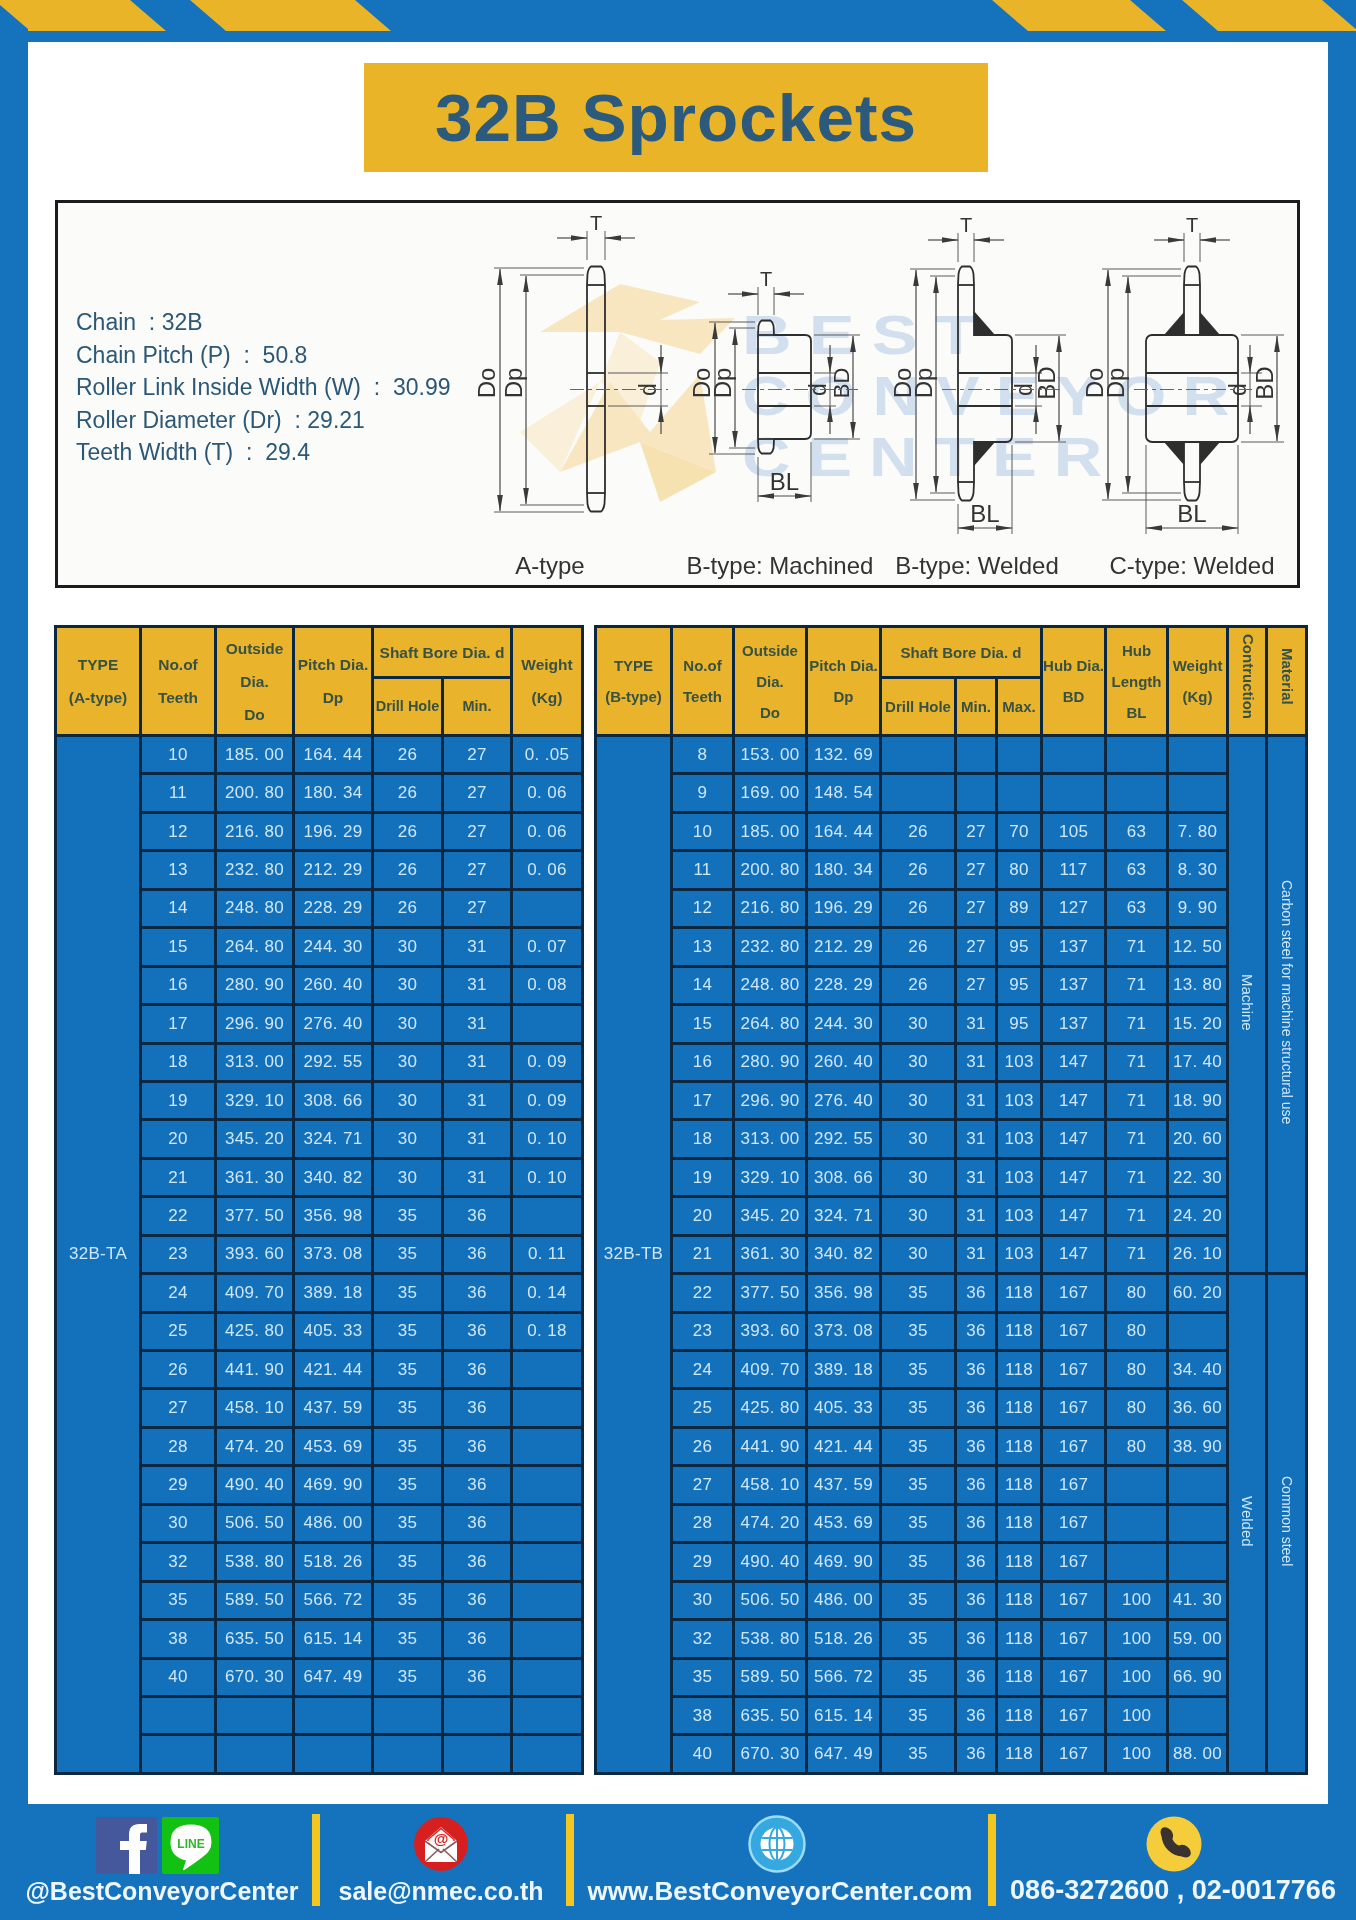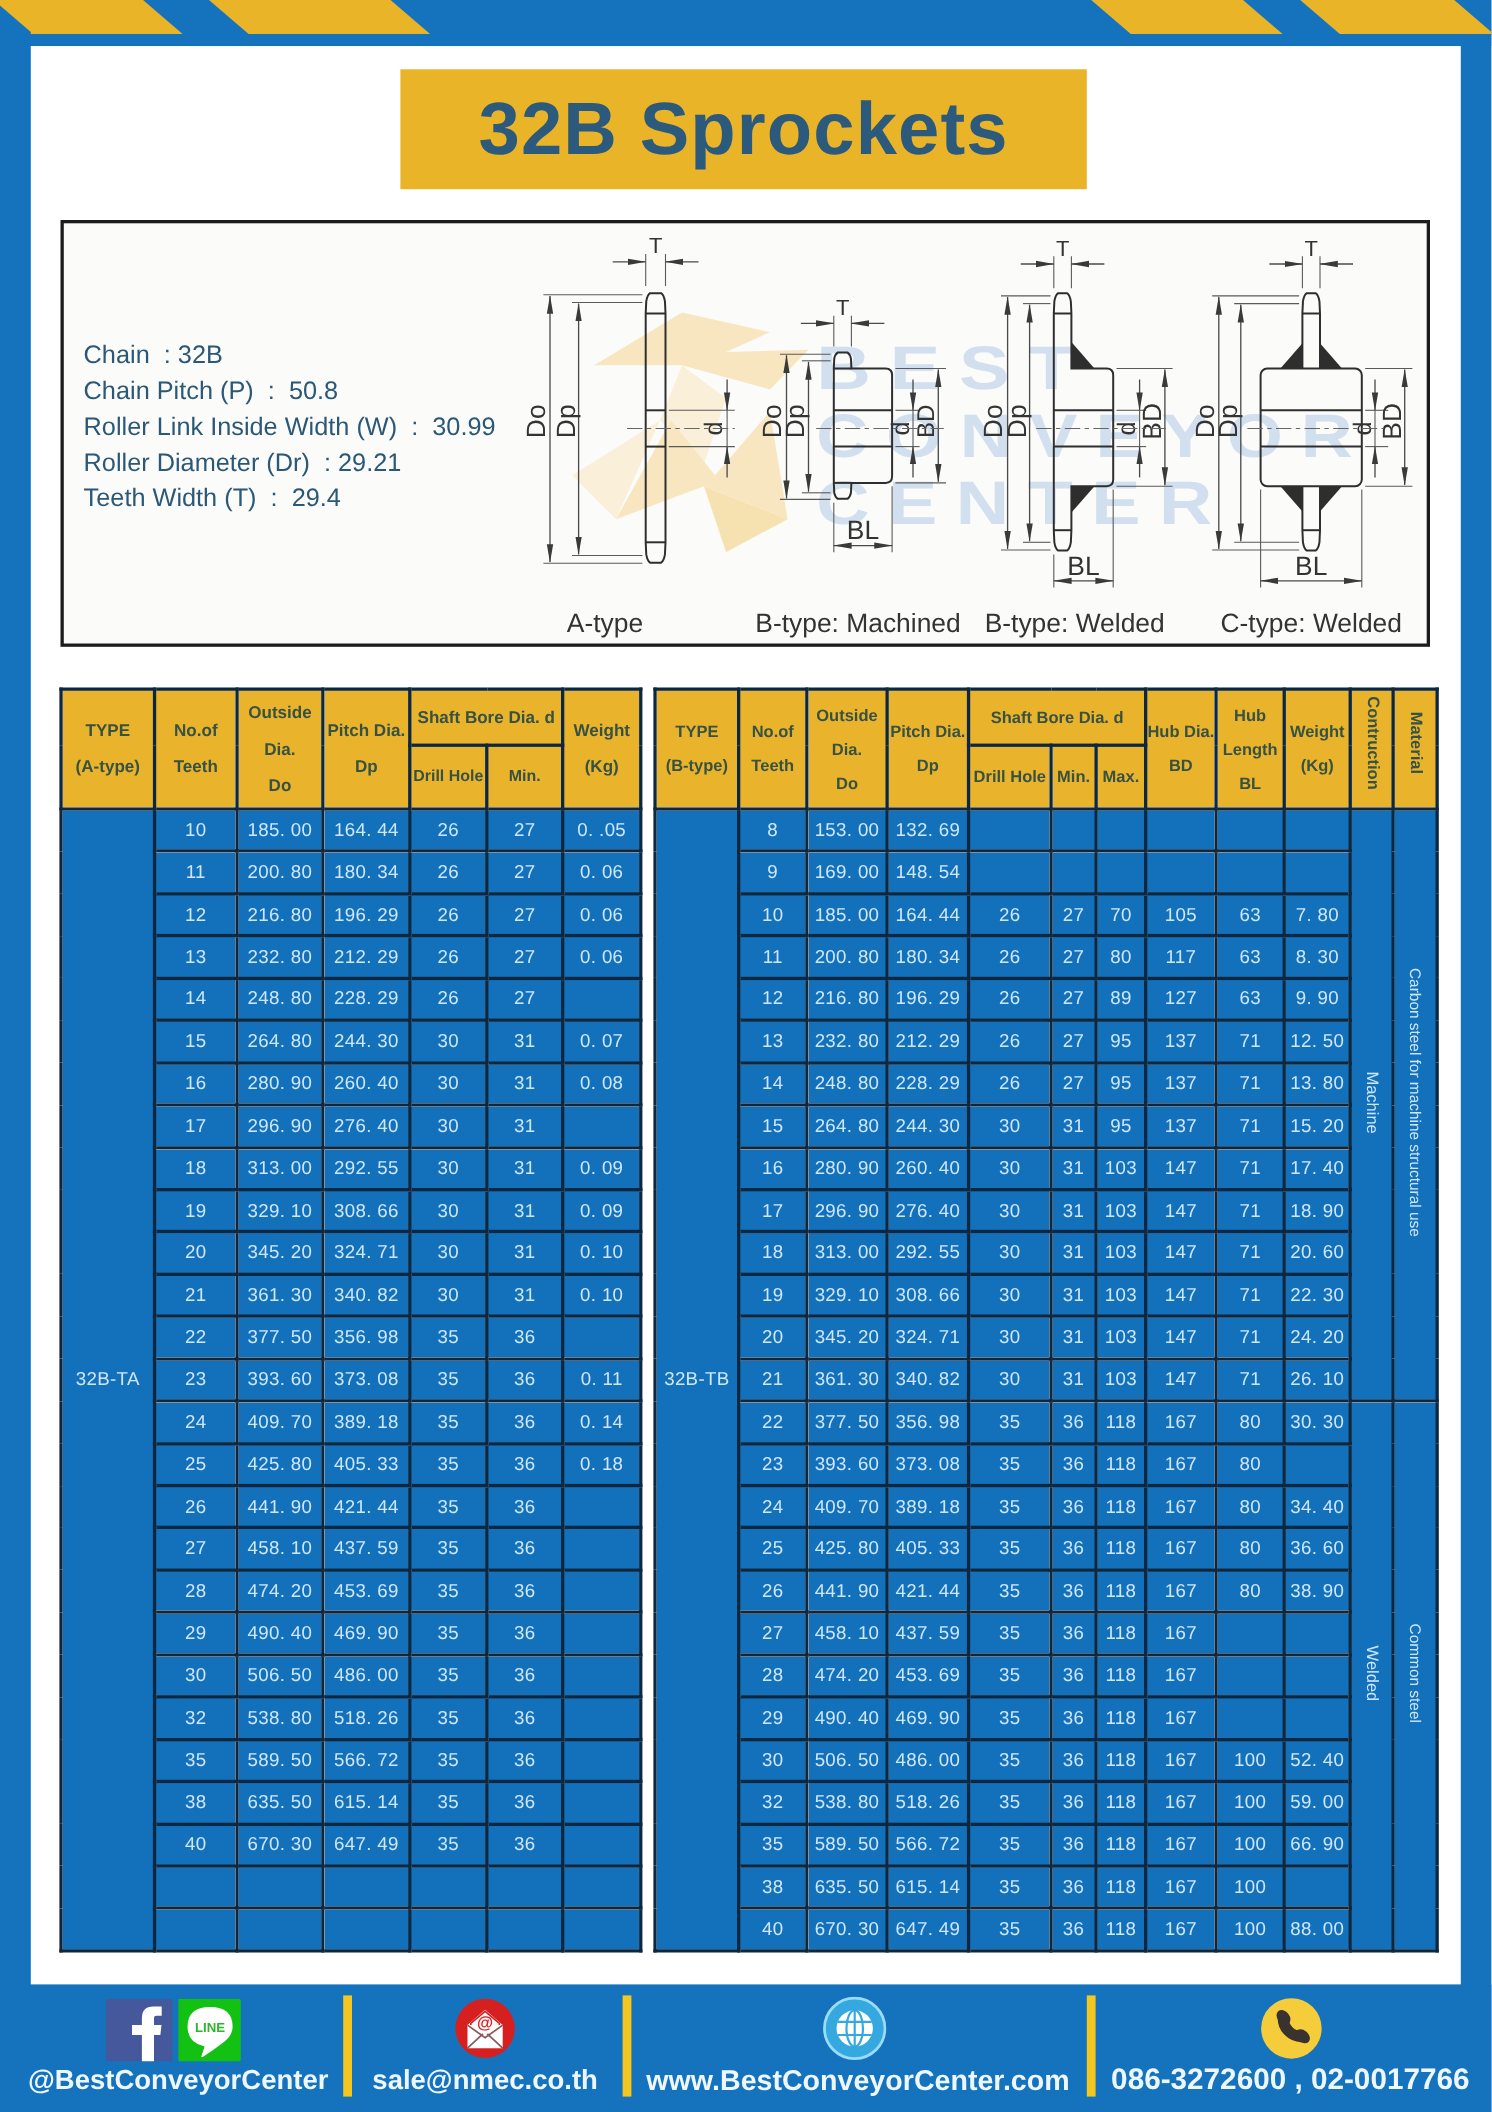--- a/index.html
+++ b/index.html
@@ -663,21 +663,21 @@
       </tr>
       <tr class="br">
         <td class="bc">22</td>
         <td class="bc">377. 50</td>
         <td class="bc">356. 98</td>
         <td class="bc">35</td>
         <td class="bc">36</td>
         <td class="bc">118</td>
         <td class="bc">167</td>
         <td class="bc">80</td>
-        <td class="bc">30. 30</td>
+        <td class="bc">60. 20</td>
         <td rowspan="13" class="bc vt"><span>Welded</span></td>
         <td rowspan="13" class="bc vt"><span class="m14">Common steel</span></td>
       </tr>
       <tr class="br">
         <td class="bc">23</td>
         <td class="bc">393. 60</td>
         <td class="bc">373. 08</td>
         <td class="bc">35</td>
         <td class="bc">36</td>
         <td class="bc">118</td>
@@ -753,21 +753,21 @@
       </tr>
       <tr class="br">
         <td class="bc">30</td>
         <td class="bc">506. 50</td>
         <td class="bc">486. 00</td>
         <td class="bc">35</td>
         <td class="bc">36</td>
         <td class="bc">118</td>
         <td class="bc">167</td>
         <td class="bc">100</td>
-        <td class="bc">52. 40</td>
+        <td class="bc">41. 30</td>
       </tr>
       <tr class="br">
         <td class="bc">32</td>
         <td class="bc">538. 80</td>
         <td class="bc">518. 26</td>
         <td class="bc">35</td>
         <td class="bc">36</td>
         <td class="bc">118</td>
         <td class="bc">167</td>
         <td class="bc">100</td>

